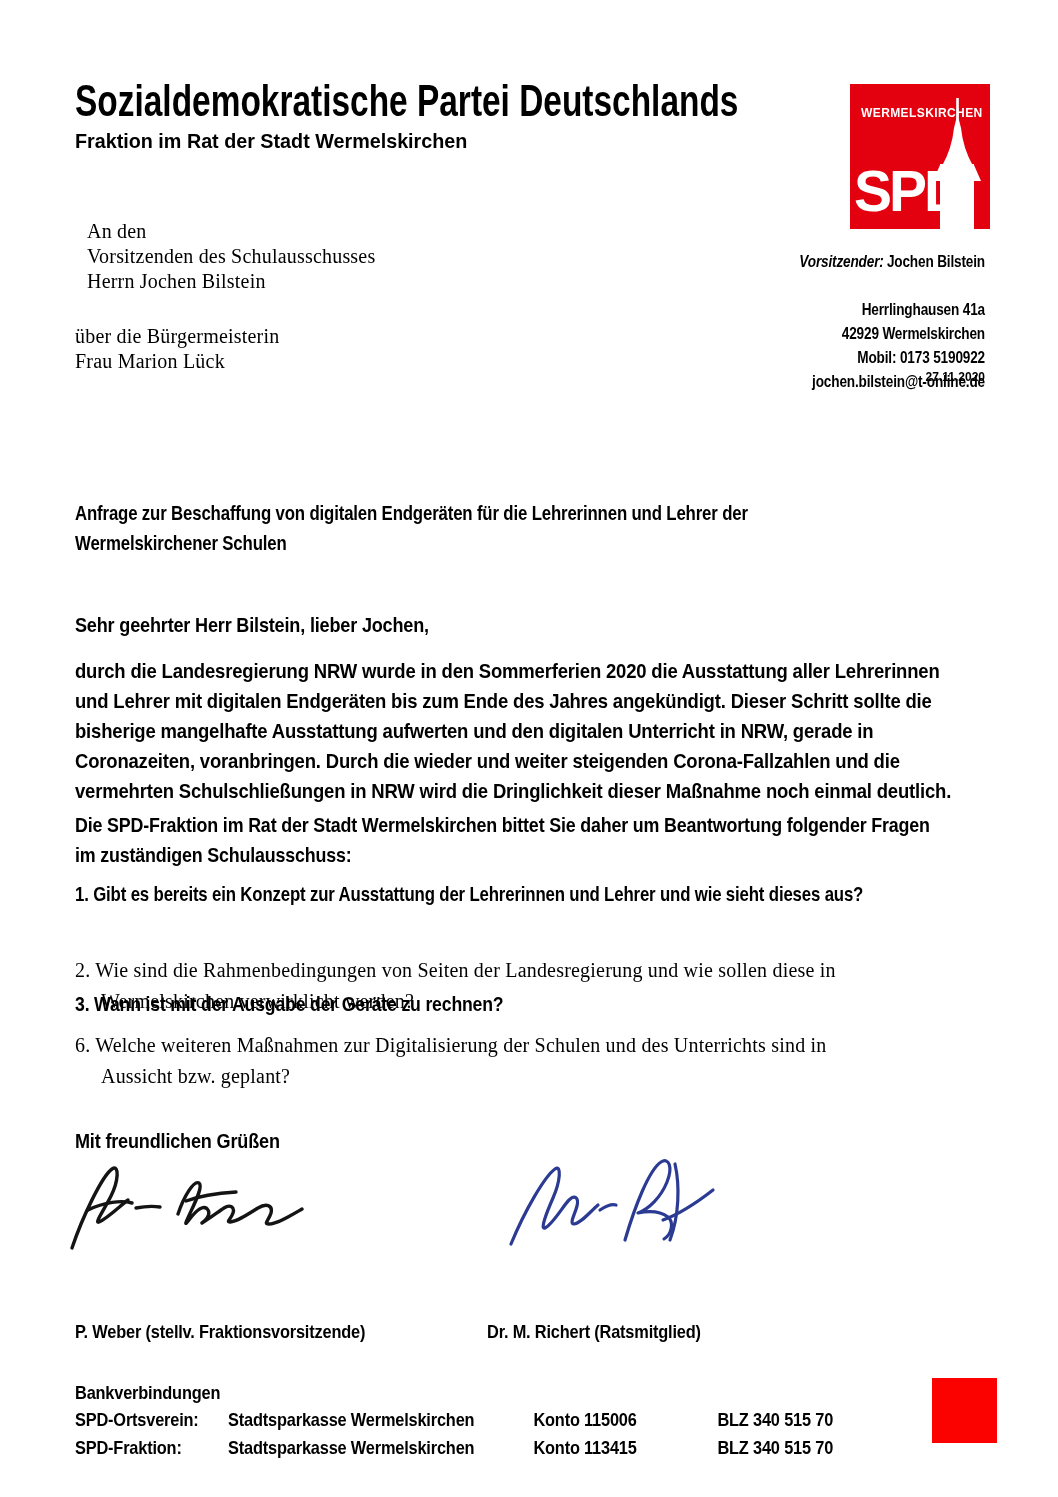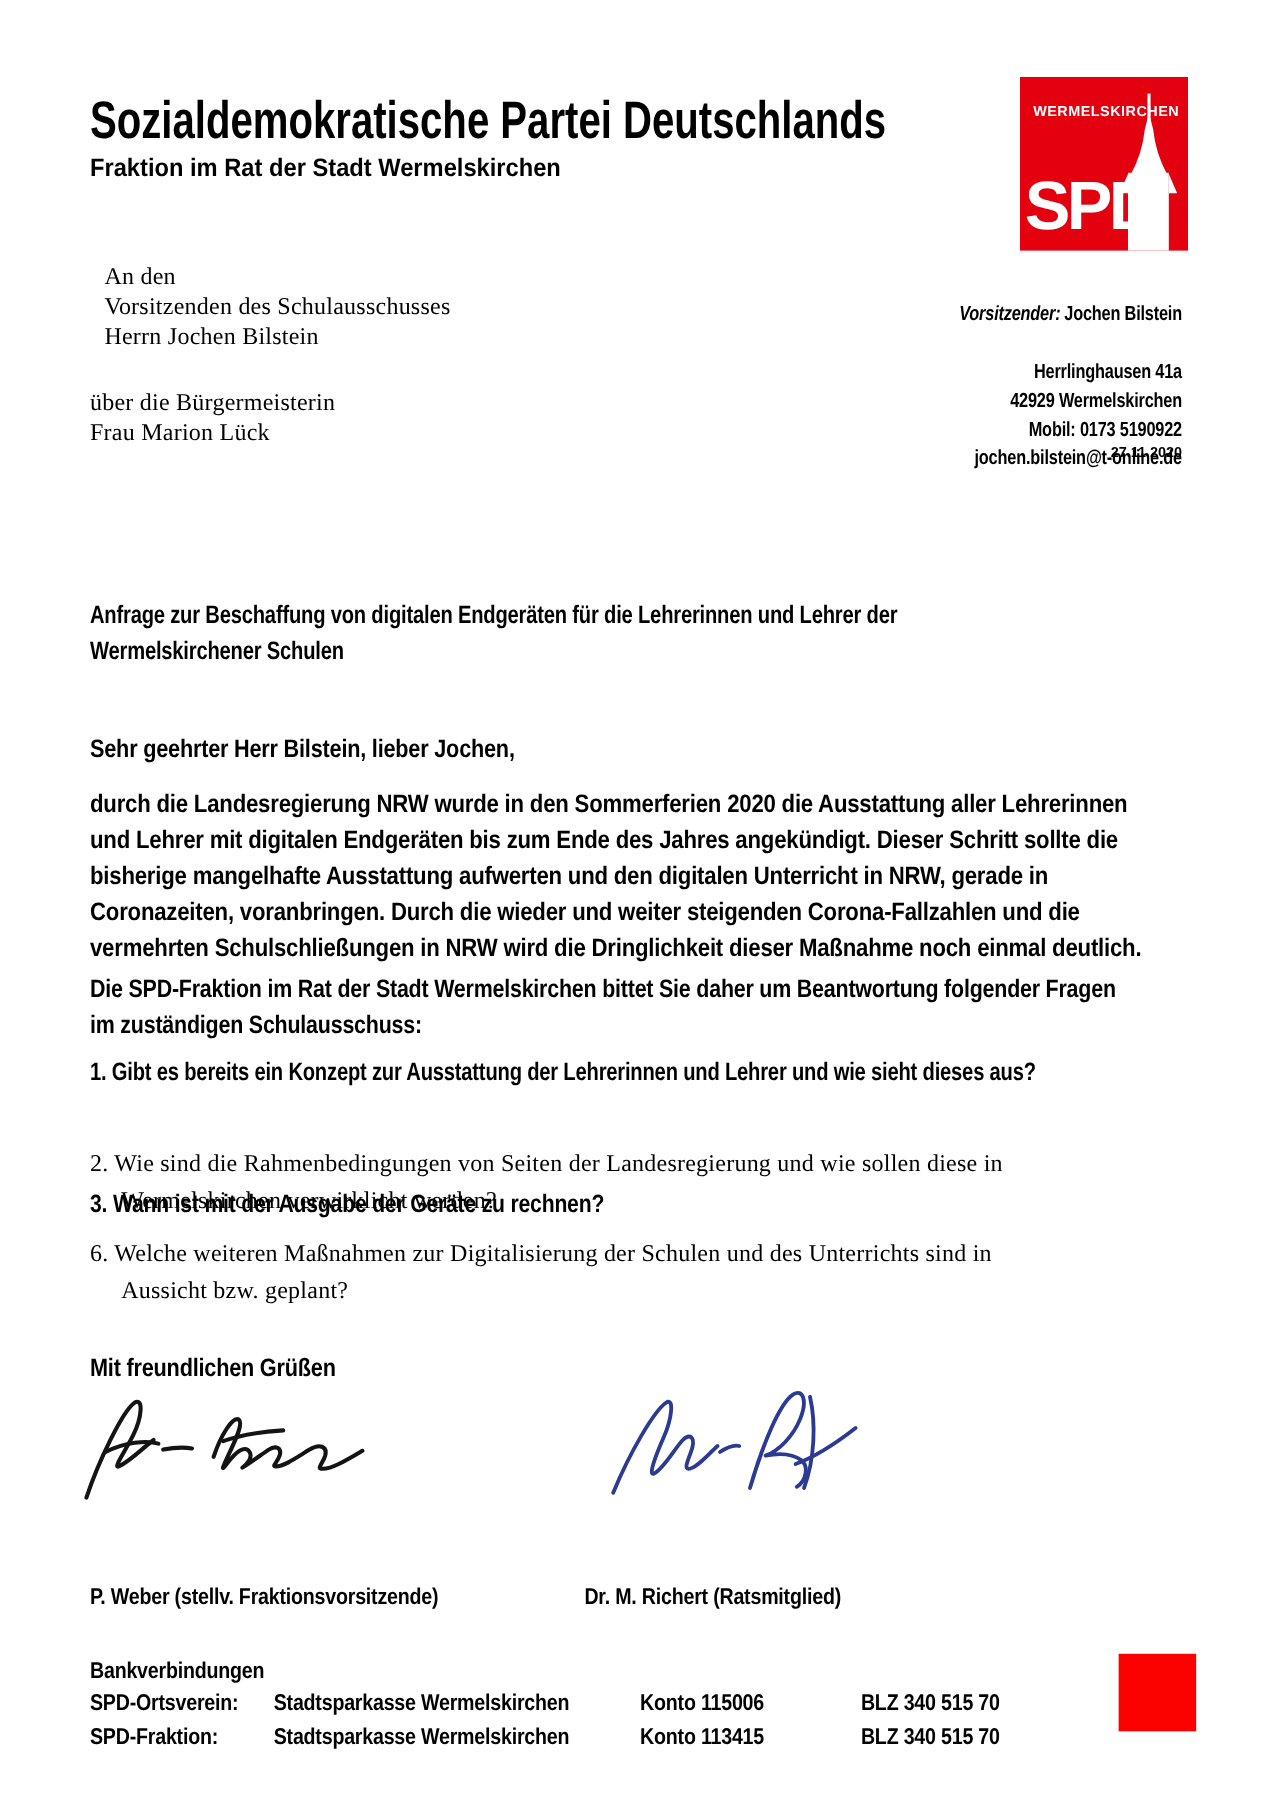--- a/index.html
+++ b/index.html
@@ -81,21 +81,21 @@
     transform-origin:0 0;
   }
   svg{display:block;}
 </style>
 </head>
 <body>
 
 <div class="abs title" style="left:75px;top:76px;">Sozialdemokratische Partei Deutschlands</div>
 <div class="abs subtitle" style="left:75px;top:129px;">Fraktion im Rat der Stadt Wermelskirchen</div>
 
-<div class="abs" style="left:850px;top:64px;">
+<div class="abs" style="left:850px;top:84px;">
   <svg width="140" height="145" viewBox="0 0 140 145">
     <rect x="0" y="0" width="140" height="145" fill="#e3000f"></rect>
     <g fill="#ffffff">
       <rect x="106.2" y="14" width="2.6" height="26"></rect>
       <path d="M92,82 Q102,64 104,44 L107.5,30 L111,44 Q113,64 123,82 Z"></path>
       <rect x="90" y="80" width="34" height="65"></rect>
       <path d="M83,97 L90,81 L90,97 Z"></path>
       <path d="M124,81 L131,97 L124,97 Z"></path>
     </g>
     <text x="11" y="33" font-family="Liberation Sans, sans-serif" font-size="12" font-weight="bold" letter-spacing="0.4" fill="#ffffff">WERMELSKIRCHEN</text>

